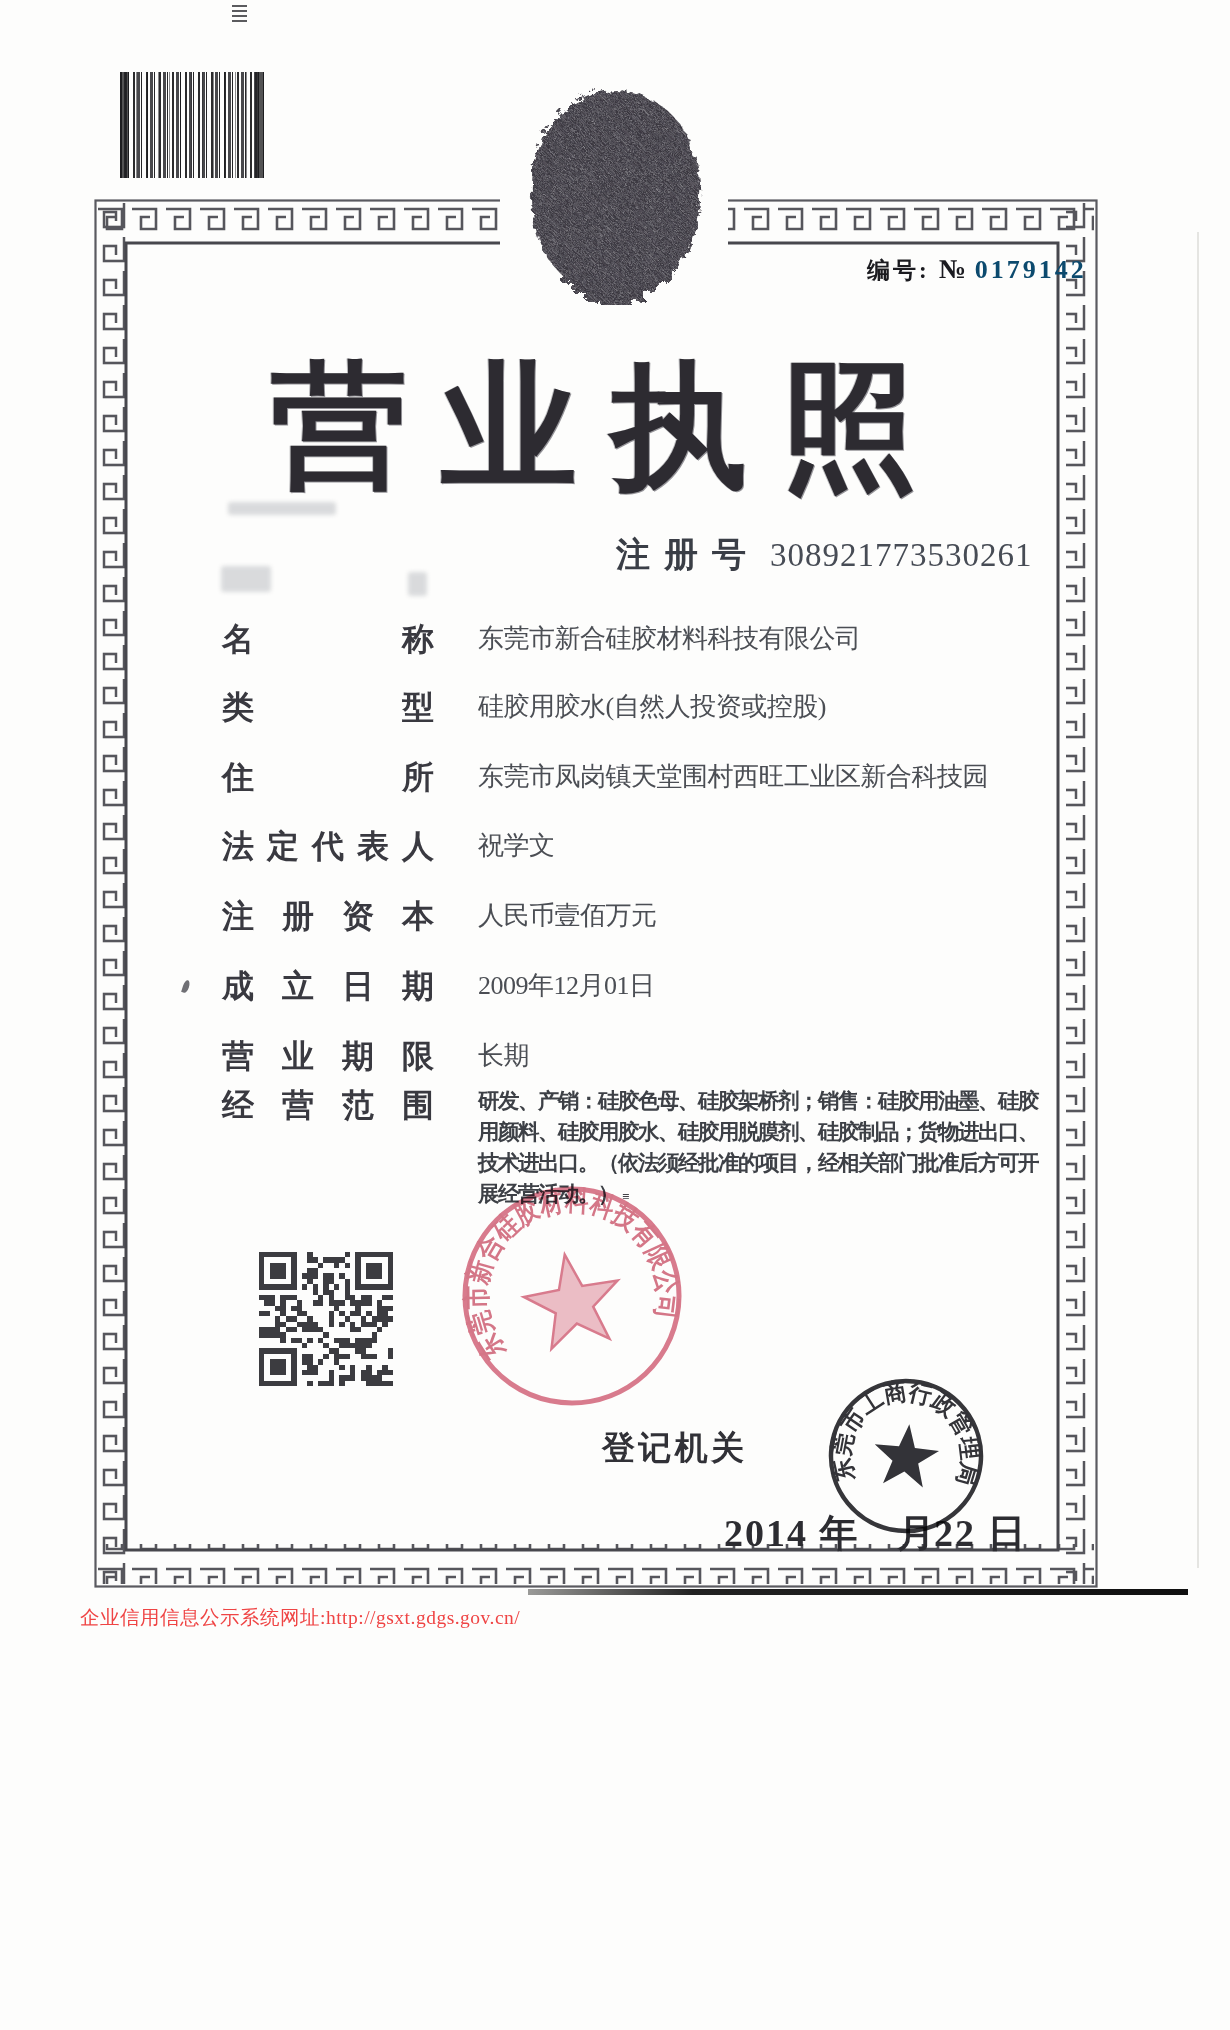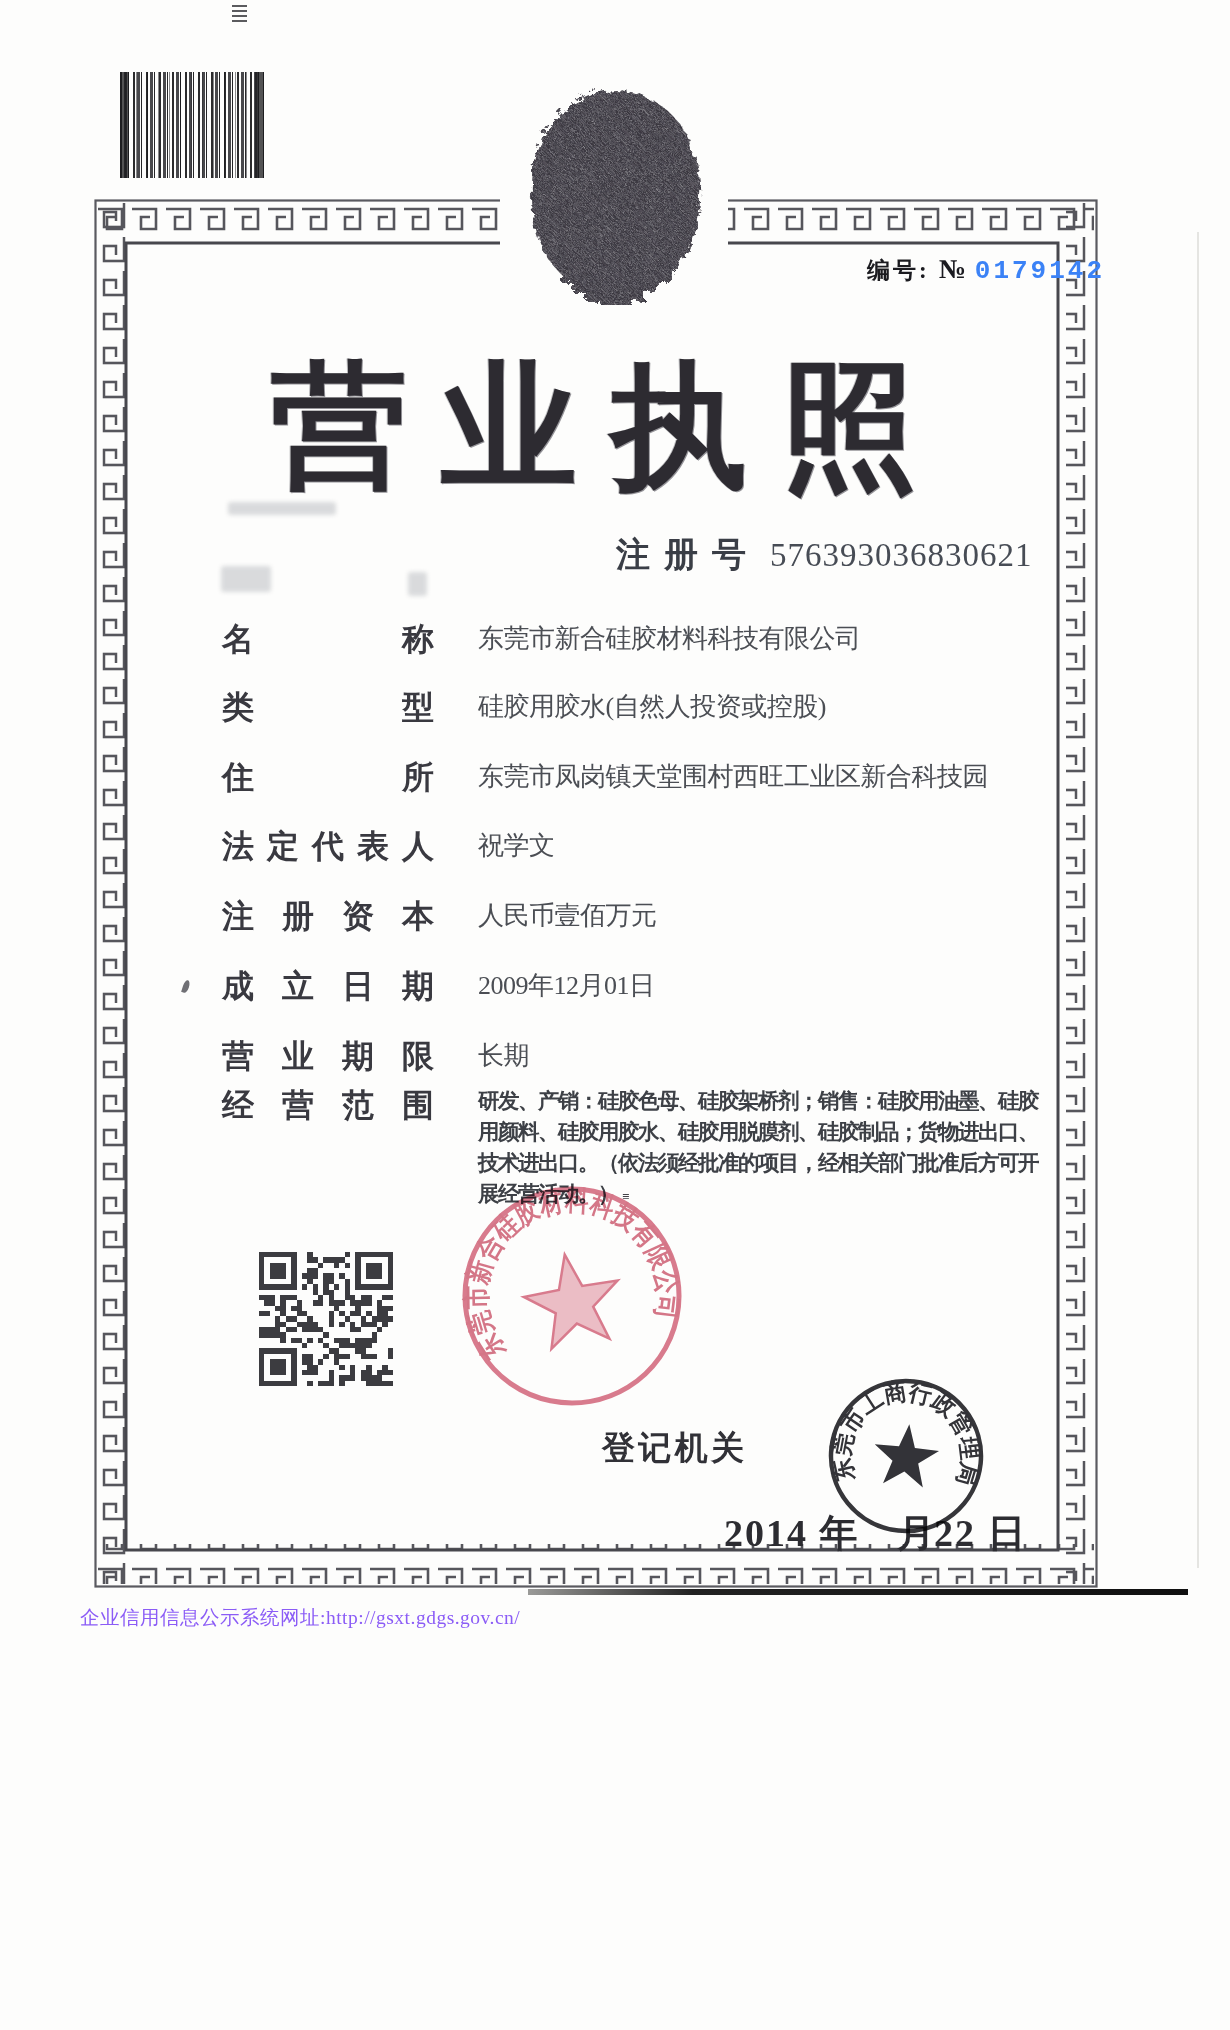--- a/index.html
+++ b/index.html
@@ -16,21 +16,21 @@
   }
   .barcode::before,.barcode::after{content:"";position:absolute;top:0;bottom:0;width:9px;background:rgba(25,25,28,.75);}
   .barcode::before{left:0;} .barcode::after{right:0;}
   
   #emblem{position:absolute;left:508px;top:80px;z-index:3;}
   .emblem-gap{position:absolute;left:500px;top:192px;width:228px;height:56px;background:#fdfdfc;z-index:2;}
   
   .serial{position:absolute;left:845px;top:254px;z-index:4;display:flex;align-items:baseline;gap:9px;color:#1b1b20;margin-left:22px;}
   .serial .s-label{font-size:23px;font-weight:600;letter-spacing:3px;}
   .serial .s-no{font-size:27px;font-weight:800;}
-  .serial .s-num{font-size:26px;letter-spacing:3px;font-family:Liberation Mono, monospace;font-weight:600;color:#3b82f6;}
+  .serial .s-num{font-size:26px;letter-spacing:3px;font-family:Liberation Serif, serif;font-weight:600;color:#0c4a6e;}
   
   .title{position:absolute;left:128px;top:336px;width:932px;z-index:4;text-align:center;
     font-size:136px;font-weight:900;color:#2d2b31;letter-spacing:34px;padding-left:34px;box-sizing:border-box;
     text-shadow:1px 1px 0 rgba(80,78,86,.6), -1px 0 0 rgba(70,70,76,.35);}
   
   .regline{position:absolute;left:616px;top:532px;z-index:4;display:flex;align-items:baseline;}
   .reg-label{width:130px;font-size:34px;font-weight:700;color:#3a3e46;}
   .reg-value{margin-left:24px;font-size:33px;letter-spacing:1px;color:#474c55;}
   
   .row{position:absolute;left:222px;z-index:4;display:flex;align-items:flex-start;}
@@ -49,21 +49,21 @@
   
   .seal{position:absolute;z-index:6;mix-blend-mode:multiply;}
   #red-seal{left:450px;top:1174px;opacity:.85;}
   #black-seal{left:826px;top:1376px;opacity:.93;}
   .seal-text{font-family:"Liberation Serif","DejaVu Serif",serif;font-weight:700;}
   
   #qr{position:absolute;left:259px;top:1252px;width:134px;height:134px;z-index:4;}
   
   .scanline{position:absolute;left:528px;top:1589px;width:660px;height:6px;z-index:2;
     background:linear-gradient(90deg,#9a9a98,#222 25%,#101010);}
-  .footer-left{position:absolute;left:80px;top:1604px;z-index:4;font-size:19.5px;color:#8b5cf6;letter-spacing:.5px;}
+  .footer-left{position:absolute;left:80px;top:1604px;z-index:4;font-size:19.5px;color:#ef4444;letter-spacing:.5px;}
   .footer-right{position:absolute;left:700px;top:1602px;width:400px;text-align:right;z-index:4;
     font-size:23px;font-weight:700;color:#28282c;}
   
   .vline{position:absolute;left:1197px;top:232px;width:2px;height:1336px;background:#e5e5e2;z-index:0;}
   .smudge{position:absolute;background:#8f949c;opacity:.32;filter:blur(2px);border-radius:3px;z-index:2;}
   .sm1{left:228px;top:502px;width:108px;height:13px;}
   .sm2{left:221px;top:566px;width:50px;height:26px;}
   .sm3{left:408px;top:572px;width:19px;height:24px;}
   .comma-mark{position:absolute;left:183px;top:980px;width:6px;height:13px;background:#4c4c52;border-radius:50% 50% 50% 0;transform:rotate(18deg);opacity:.8;z-index:2;}
   .top-mark{position:absolute;left:232px;top:4px;width:15px;height:18px;z-index:2;opacity:.85;
@@ -136,21 +136,21 @@
   </div>
 
   <div class="title">营业执照</div>
 
   <div class="regline">
     <span class="reg-label spread">
         <span>注</span>
         <span>册</span>
         <span>号</span>
       </span>
-    <span class="reg-value">576393036830621</span>
+    <span class="reg-value">308921773530261</span>
   </div>
 
   <div class="row r1">
     <div class="flabel spread">
         <span>名</span>
         <span>称</span>
       </div>
     <div class="fvalue">东莞市新合硅胶材料科技有限公司</div>
   </div>
   <div class="row r2">

